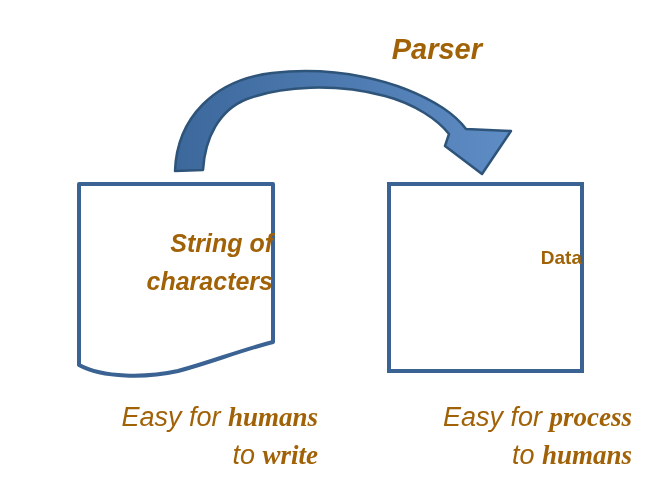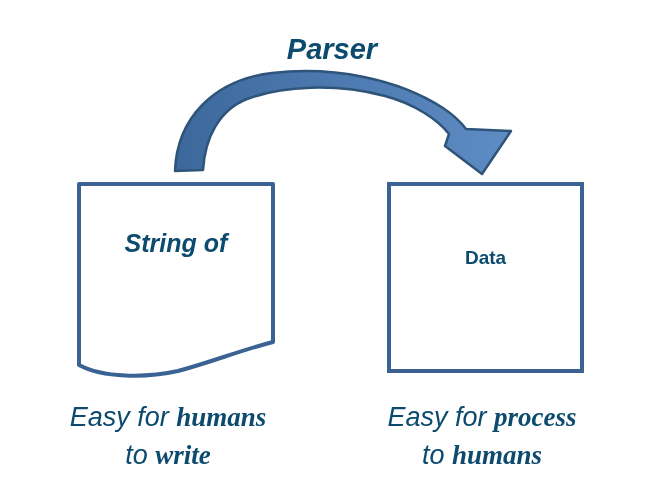--- a/index.html
+++ b/index.html
@@ -16,22 +16,22 @@
     font-family: "Liberation Sans", "DejaVu Sans", sans-serif;
     color: #000000;
   }
   .layer {
     position: absolute;
     left: 0;
     top: 0;
   }
   .txt {
     position: absolute;
-    text-align: center;
-    color: #0c4a6e;
+    text-align: right;
+    color: #a16207;
   }
   .diagram-title {
     left: 182px;
     top: 33px;
     width: 300px;
     font-size: 29px;
     line-height: 32px;
     font-weight: bold;
     font-style: italic;
   }
@@ -96,20 +96,21 @@
              C 146 378, 103 378, 79 365
              Z" stroke-width="4" stroke-linejoin="round" stroke="#3a6292" fill="#ffffff"></path>
 
     <rect x="389" y="184" width="193" height="187" stroke-width="4" stroke="#3a6292" fill="#ffffff"></rect>
   </svg>
 
   <div class="txt diagram-title">Parser</div>
 
   <div class="txt source-label">
     <span>String of</span><br>
+    <span>characters</span>
   </div>
 
   <div class="txt target-label">
     <span>Data</span><br>
   </div>
 
   <div class="txt caption caption-left">
     <span>Easy for</span>
     <span class="b">humans</span><br>
     <span>to</span>

